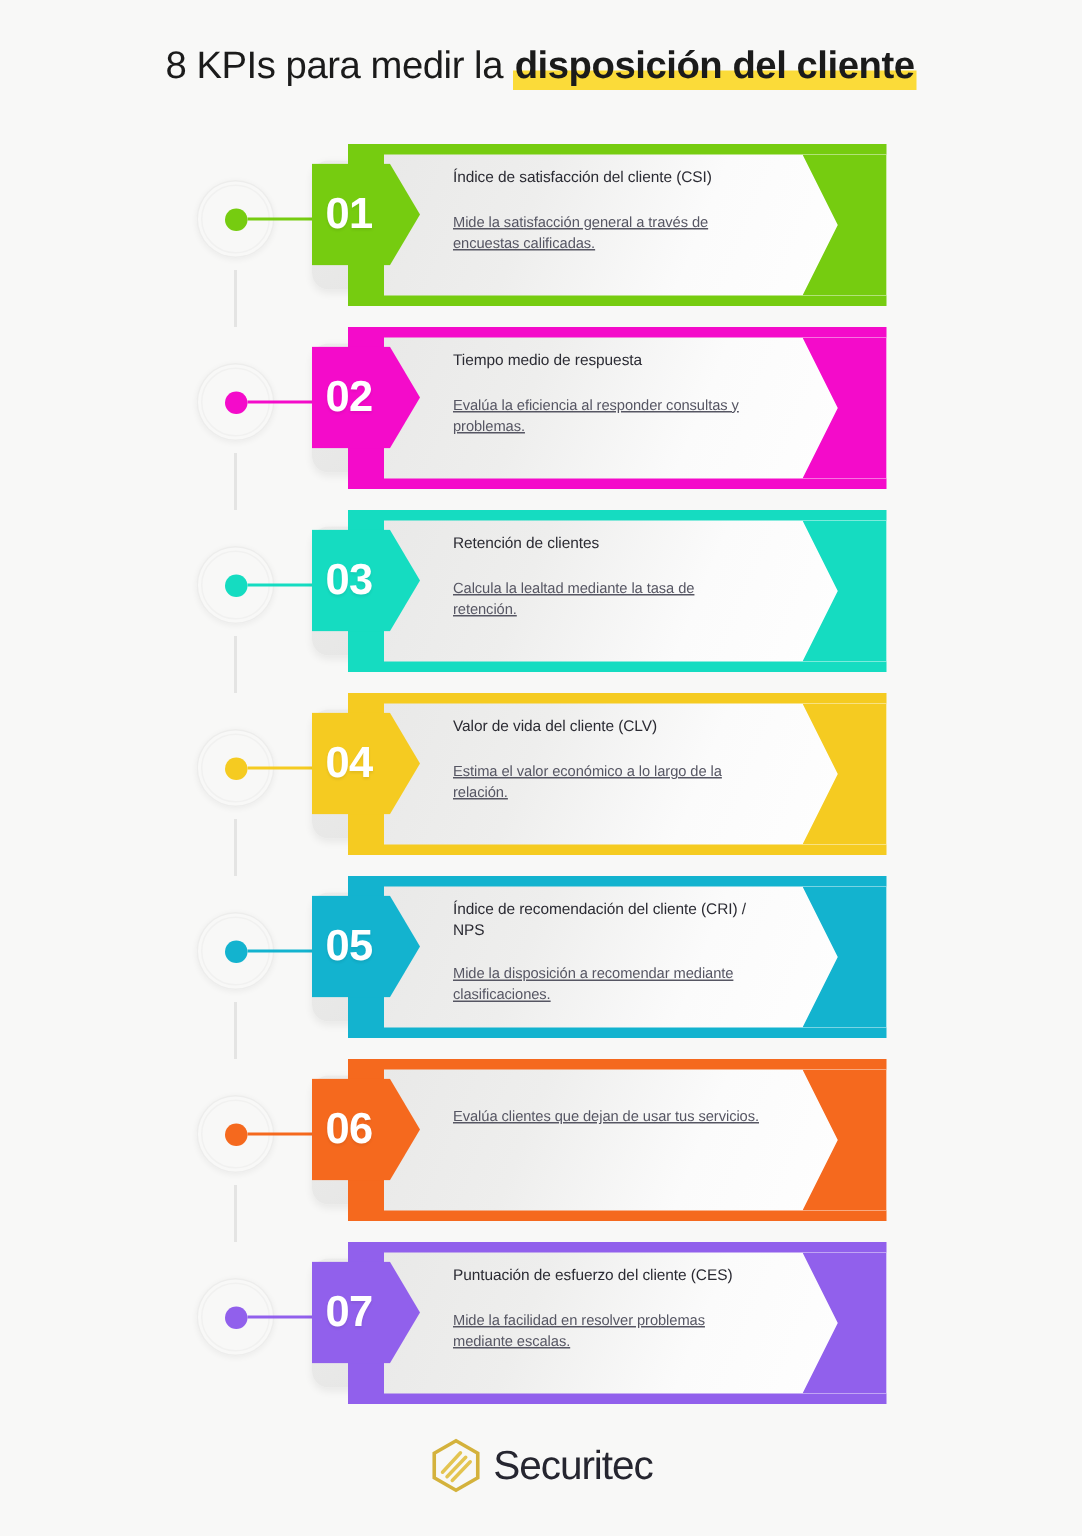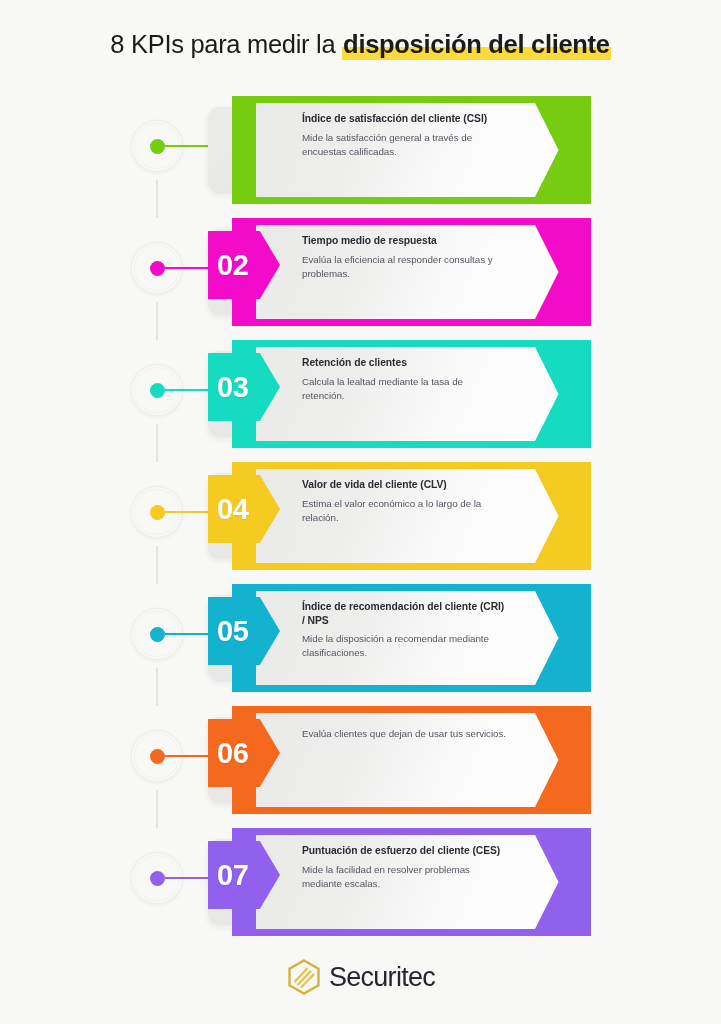--- a/index.html
+++ b/index.html
@@ -180,31 +180,32 @@
 
   
   .txt {
     position:absolute;
     left:94px;
     top:16px;
     width:205px;
   }
   .card-title {
     font-size:10.3px;
-    font-weight:700;
+    font-weight:400;
     color:#2b2b33;
     line-height:1.32;
     letter-spacing:-0.05px;
   }
   .card-desc {
     font-size:9.8px;
     color:#565663;
     line-height:1.46;
-    margin-top:5px;
+    margin-top:16px;
     letter-spacing:-0.05px;
+    text-decoration:underline;
   }
 
   
   .footer {
     position:absolute;
     left:0;
     bottom:28px;
     width:721px;
     display:flex;
     align-items:center;
@@ -240,20 +241,23 @@
     <div class="vline"></div>
 
     <div class="card">
       <div class="plate"></div>
 
       <div class="bar" style="background:#76cc10">
         <div class="panel"></div>
         <div class="notch" style="background:#76cc10"></div>
       </div>
 
+      <div class="badge" style="background:#76cc10">
+        <span class="badge-num">01</span>
+      </div>
 
       <div class="txt">
         <div class="card-title">Índice de satisfacción del cliente (CSI)</div>
         <div class="card-desc">Mide la satisfacción general a través de encuestas calificadas.</div>
       </div>
     </div>
   </div>
     <div class="row" style="top: 122px;">
     <div class="marker">
       <div class="marker-ring"></div>

